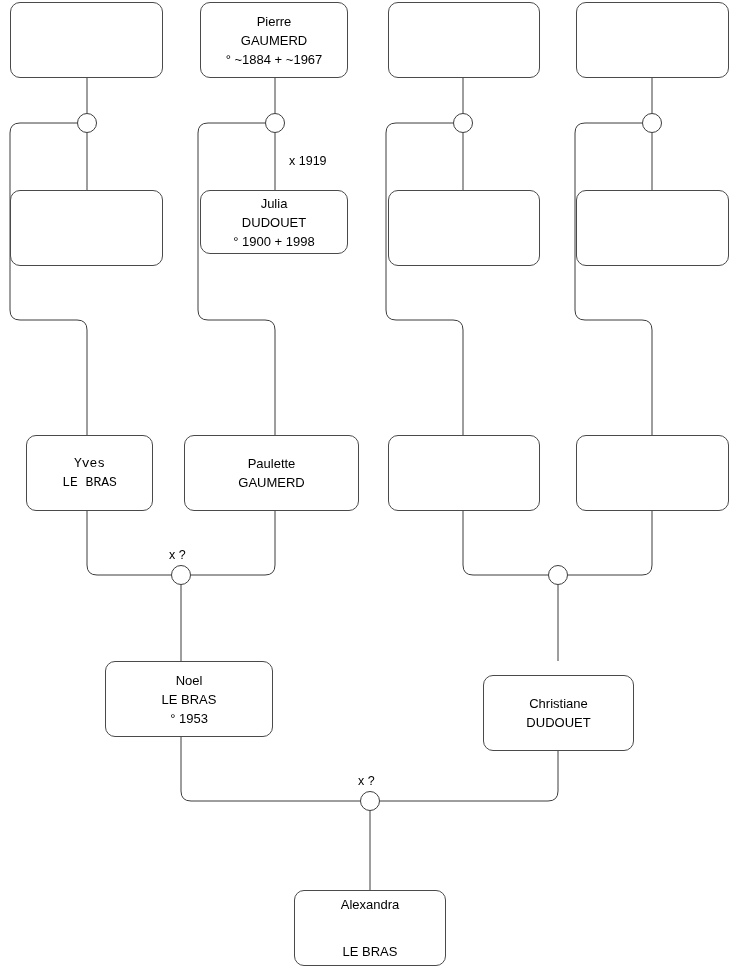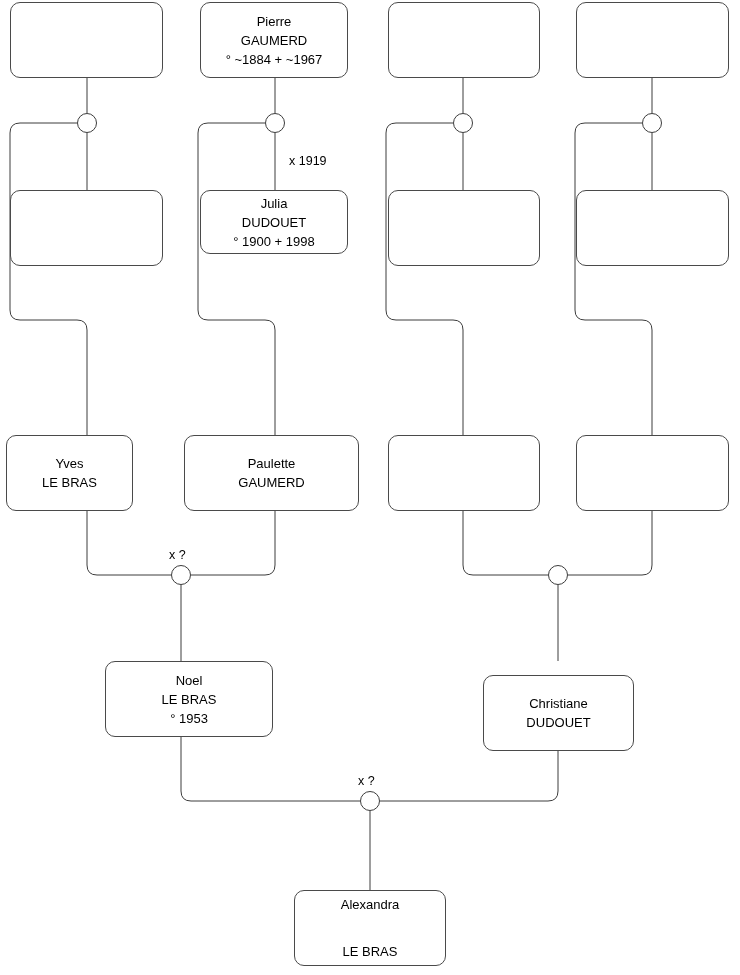--- a/index.html
+++ b/index.html
@@ -136,21 +136,21 @@
     
     
   </div>
 
   <div class="person-box" style="left: 576px; top: 190px; width: 153px; height: 76px;">
     
     
     
   </div>
 
-  <div class="person-box" style="left: 6px; top: 435px; width: 127px; height: 76px;">
+  <div class="person-box" style="left: 26px; top: 435px; width: 127px; height: 76px; font-family: Liberation Mono, monospace;">
     <span class="given">Yves</span>
     <span class="surname">LE BRAS</span>
 
   </div>
 
   <div class="person-box" style="left: 184px; top: 435px; width: 175px; height: 76px;">
     <span class="given">Paulette</span>
     <span class="surname">GAUMERD</span>
 
   </div>

